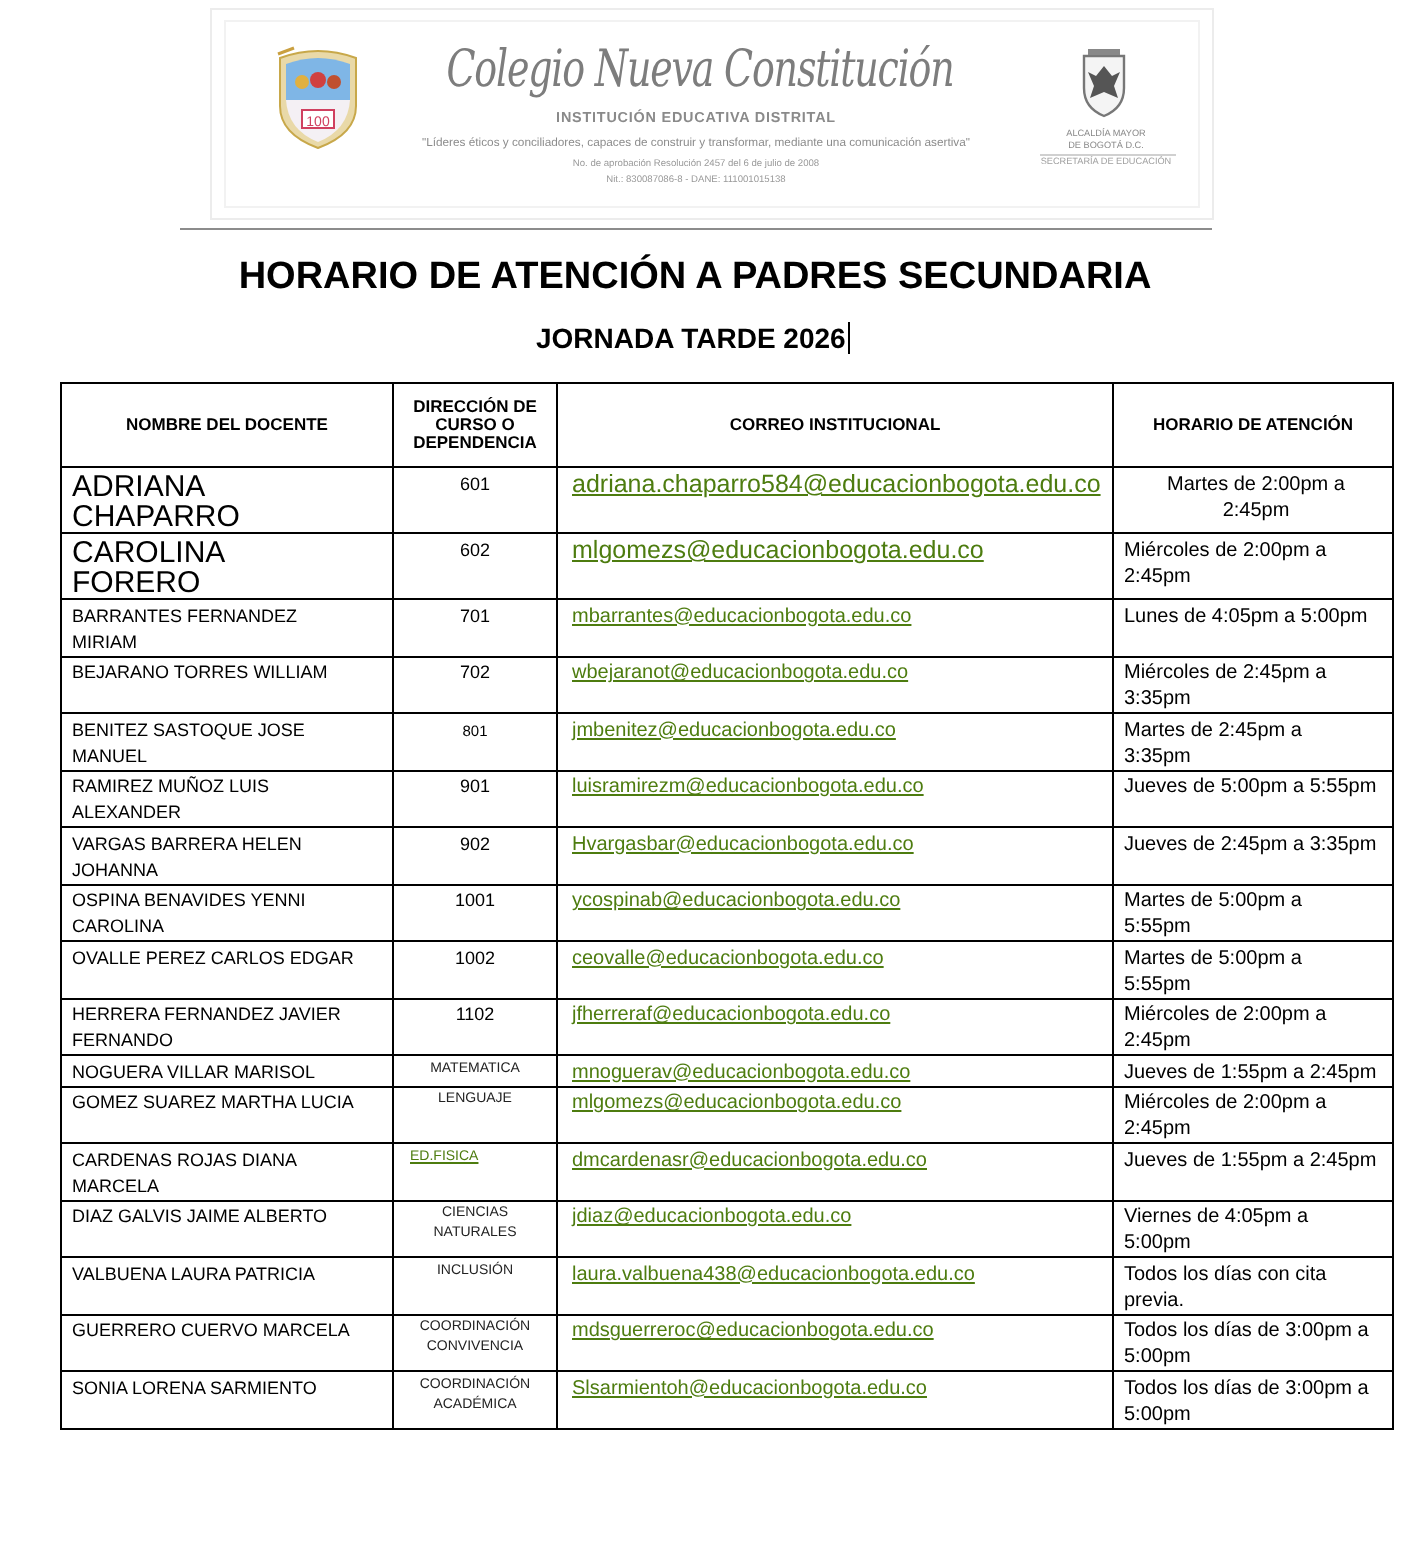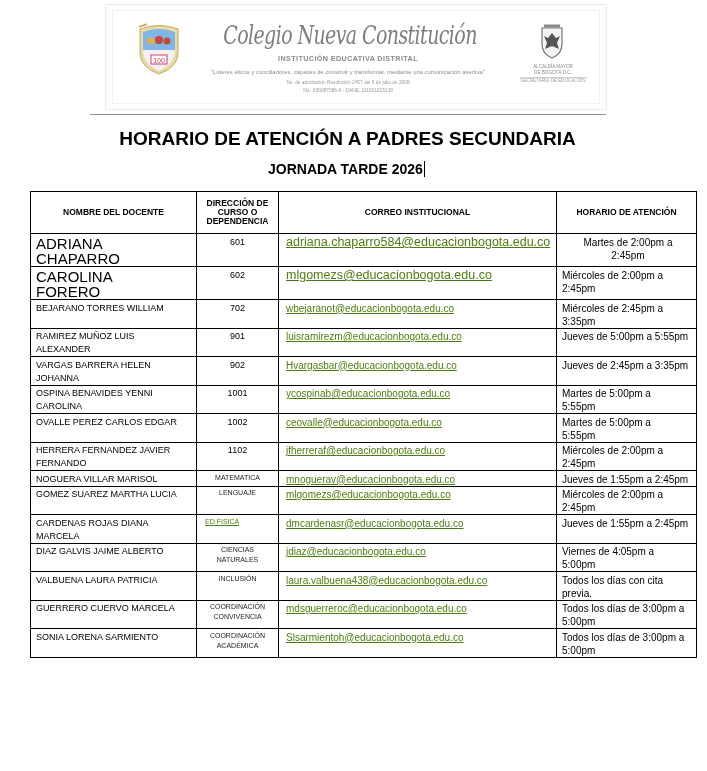--- a/index.html
+++ b/index.html
@@ -117,25 +117,41 @@
     </tr>
     <tr class="big" style="height:29px">
       <td class="c-name">CAROLINA FORERO</td>
       <td class="c-course">602</td>
       <td class="c-email"><span class="link">mlgomezs@educacionbogota.edu.co</span></td>
       <td class="c-time">
           <span class="t wrap-a">Miércoles de 2:00pm a 2:45pm</span>
         </td>
     </tr>
     <tr style="height:28px">
+      <td class="c-name">BARRANTES FERNANDEZ MIRIAM</td>
+      <td class="c-course">701</td>
+      <td class="c-email"><span class="link">mbarrantes@educacionbogota.edu.co</span></td>
+      <td class="c-time">
+          <span class="t">Lunes de 4:05pm a 5:00pm</span>
+        </td>
+    </tr>
+    <tr style="height:28px">
       <td class="c-name">BEJARANO TORRES WILLIAM</td>
       <td class="c-course">702</td>
       <td class="c-email"><span class="link">wbejaranot@educacionbogota.edu.co</span></td>
       <td class="c-time">
           <span class="t wrap-a">Miércoles de 2:45pm a 3:35pm</span>
+        </td>
+    </tr>
+    <tr style="height:28px">
+      <td class="c-name">BENITEZ SASTOQUE JOSE MANUEL</td>
+      <td class="c-course"><span class="smnum">801</span></td>
+      <td class="c-email"><span class="link">jmbenitez@educacionbogota.edu.co</span></td>
+      <td class="c-time">
+          <span class="t wrap-a">Martes de 2:45pm a 3:35pm</span>
         </td>
     </tr>
     <tr style="height:20px">
       <td class="c-name">RAMIREZ MUÑOZ LUIS ALEXANDER</td>
       <td class="c-course">901</td>
       <td class="c-email"><span class="link">luisramirezm@educacionbogota.edu.co</span></td>
       <td class="c-time">
           <span class="t">Jueves de 5:00pm a 5:55pm</span>
         </td>
     </tr>

